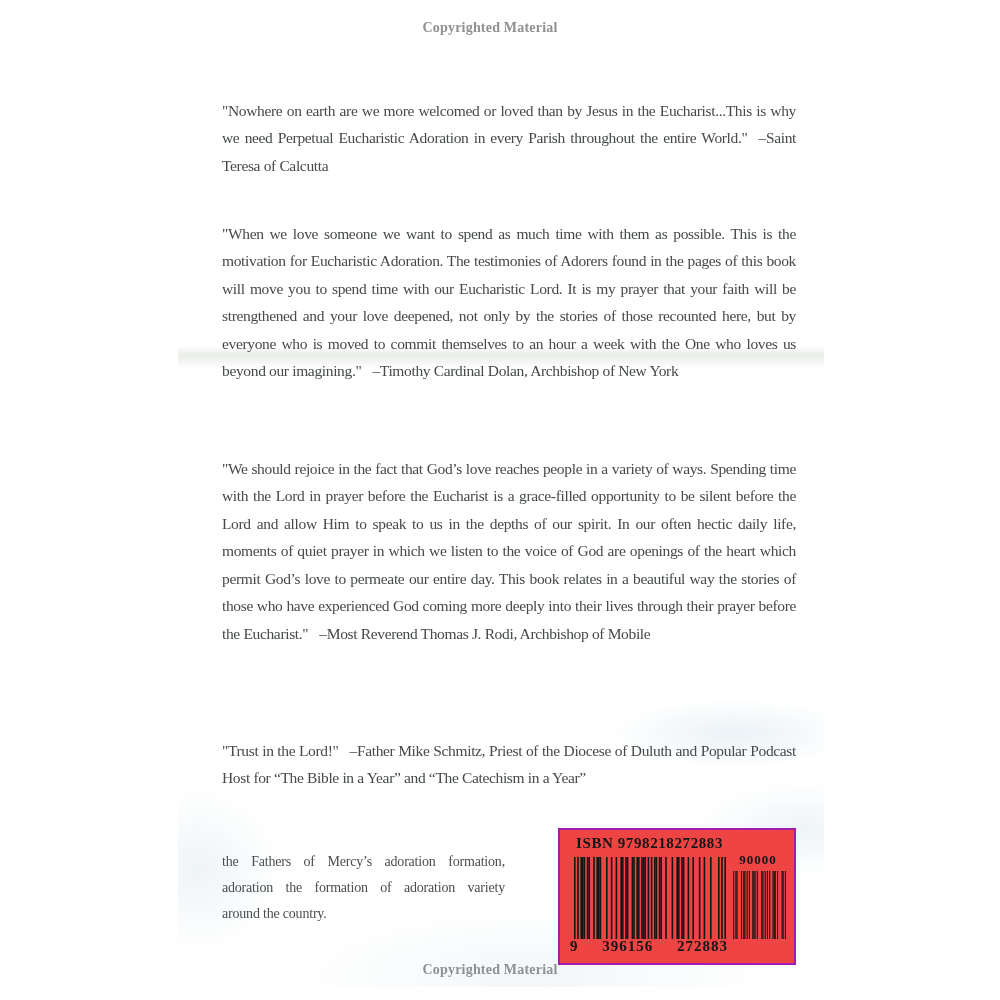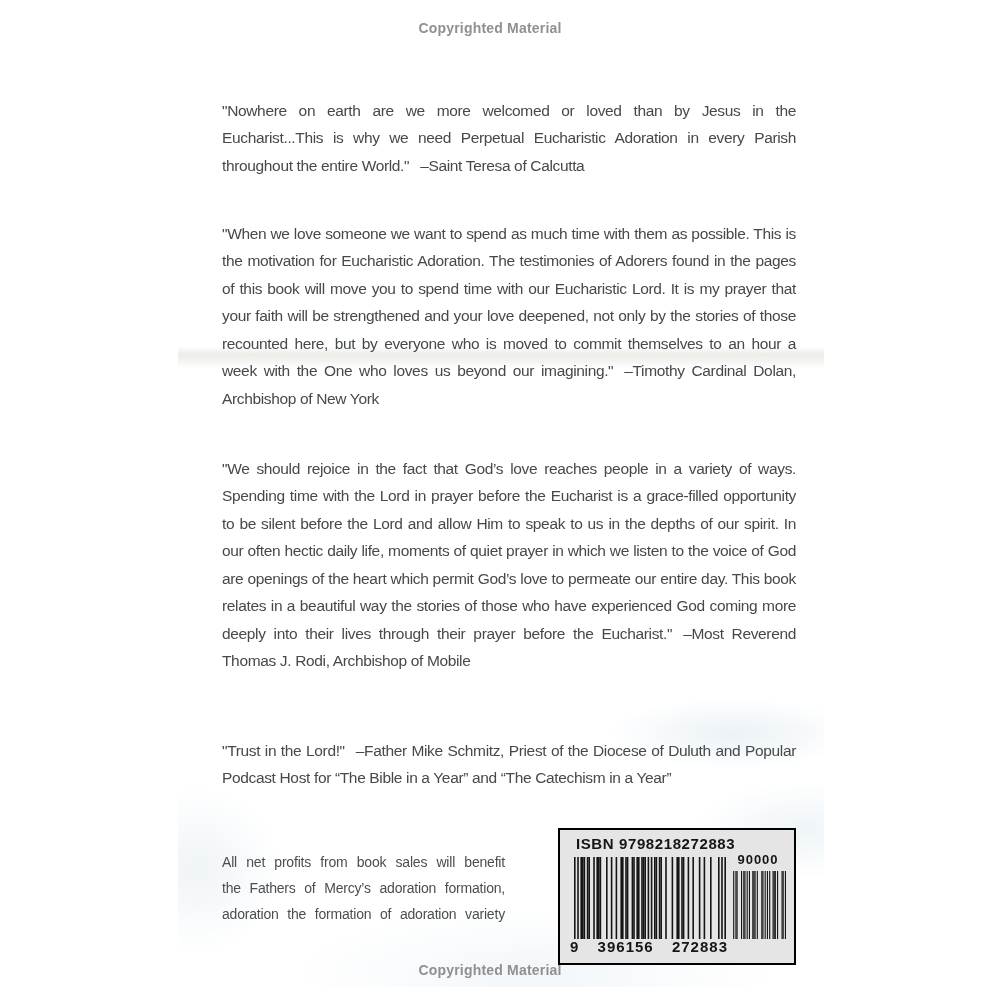--- a/index.html
+++ b/index.html
@@ -1,18 +1,18 @@
 <!DOCTYPE html>
 <html><head>
 <meta charset="utf-8">
 <style>
   html,body{margin:0;padding:0;background:#ffffff;}
   .page{
     position:relative;width:1000px;height:987px;background:#ffffff;overflow:hidden;
-    font-family:Liberation Sans, sans-serif;color:#45494b;
+    font-family:Liberation Serif, serif;color:#45494b;
   }
   .copyright{
     position:absolute;left:0;width:980px;text-align:center;
     font-size:14px;font-weight:600;color:#8f9092;letter-spacing:0.2px;
   }
   .copyright.top{top:20px;}
   .copyright.bottom{top:962px;z-index:1;}
   .quote{
     position:absolute;left:222px;width:574px;
     font-size:15.5px;line-height:27.5px;letter-spacing:-0.35px;
@@ -44,21 +44,21 @@
     position:absolute;left:178px;top:690px;width:646px;height:310px;
     background:
       radial-gradient(ellipse 180px 50px at 86% 14%, rgba(205,222,232,0.40), rgba(205,222,232,0) 70%),
       radial-gradient(ellipse 160px 70px at 97% 45%, rgba(209,225,234,0.35), rgba(209,225,234,0) 70%),
       radial-gradient(ellipse 120px 120px at 3% 58%,  rgba(210,224,232,0.35), rgba(210,224,232,0) 70%),
       radial-gradient(ellipse 320px 90px at 55% 92%, rgba(214,227,235,0.30), rgba(214,227,235,0) 75%);
     pointer-events:none;
   }
   .barcode-box{
     position:absolute;left:558px;top:828px;width:238px;height:137px;
-    background:#e5e5e5;border:2px solid #000000;box-sizing:border-box;z-index:2;
+    background:#ef4444;border:2px solid #a21caf;box-sizing:border-box;z-index:2;
     color:#111;
     padding-left:16px;
   }
   .isbn-label{
     position:absolute;left:16px;top:5px;
     font-size:15px;font-weight:bold;letter-spacing:0.6px;color:#151515;
   }
   .ean-main{position:absolute;left:14px;top:27px;width:152px;height:82px;}
   .ean-main rect,.ean-sup rect{fill:#161616;}
   .digits{
@@ -84,46 +84,37 @@
 
   <p class="quote q1"><span>"Nowhere on earth are we more welcomed or loved than by Jesus in the Eucharist...This is why we need Perpetual Eucharistic Adoration in every Parish throughout the entire World."</span><span class="attr">–Saint Teresa of Calcutta</span></p>
 
   <p class="quote q2"><span>"When we love someone we want to spend as much time with them as possible. This is the motivation for Eucharistic Adoration. The testimonies of Adorers found in the pages of this book will move you to spend time with our Eucharistic Lord. It is my prayer that your faith will be strengthened and your love deepened, not only by the stories of those recounted here, but by everyone who is moved to commit themselves to an hour a week with the One who loves us beyond our imagining."</span><span class="attr">–Timothy Cardinal Dolan, Archbishop of New York</span></p>
 
   <p class="quote q3"><span>"We should rejoice in the fact that God’s love reaches people in a variety of ways. Spending time with the Lord in prayer before the Eucharist is a grace-filled opportunity to be silent before the Lord and allow Him to speak to us in the depths of our spirit. In our often hectic daily life, moments of quiet prayer in which we listen to the voice of God are openings of the heart which permit God’s love to permeate our entire day. This book relates in a beautiful way the stories of those who have experienced God coming more deeply into their lives through their prayer before the Eucharist."</span><span class="attr">–Most Reverend Thomas J. Rodi, Archbishop of Mobile</span></p>
 
   <p class="quote q4"><span>"Trust in the Lord!"</span><span class="attr">–Father Mike Schmitz, Priest of the Diocese of Duluth and Popular Podcast Host for “The Bible in a Year” and “The Catechism in a Year”</span></p>
 
   <div class="note">
-    <div class="flexline">
-        <span>All</span>
-        <span>net</span>
-        <span>profits</span>
-        <span>from</span>
-        <span>book</span>
-        <span>sales</span>
-        <span>will</span>
-        <span>benefit</span>
-      </div>
     <div class="flexline">
         <span>the</span>
         <span>Fathers</span>
         <span>of</span>
         <span>Mercy’s</span>
         <span>adoration</span>
         <span>formation,</span>
       </div>
     <div class="flexline">
         <span>adoration</span>
         <span>the</span>
         <span>formation</span>
         <span>of</span>
         <span>adoration</span>
         <span>variety</span>
       </div>
+    <div class="lastline">around the country.</div>
   </div>
 
   <div class="copyright bottom">Copyrighted Material</div>
 
   <div class="barcode-box">
     <div class="isbn-label">ISBN 9798218272883</div>
     <svg class="ean-main" xmlns="http://www.w3.org/2000/svg" viewBox="0 0 95 10" preserveAspectRatio="none">
         <rect x="0" y="0" width="1" height="10"></rect>
         <rect x="2" y="0" width="1" height="10"></rect>
         <rect x="4" y="0" width="1" height="10"></rect>

